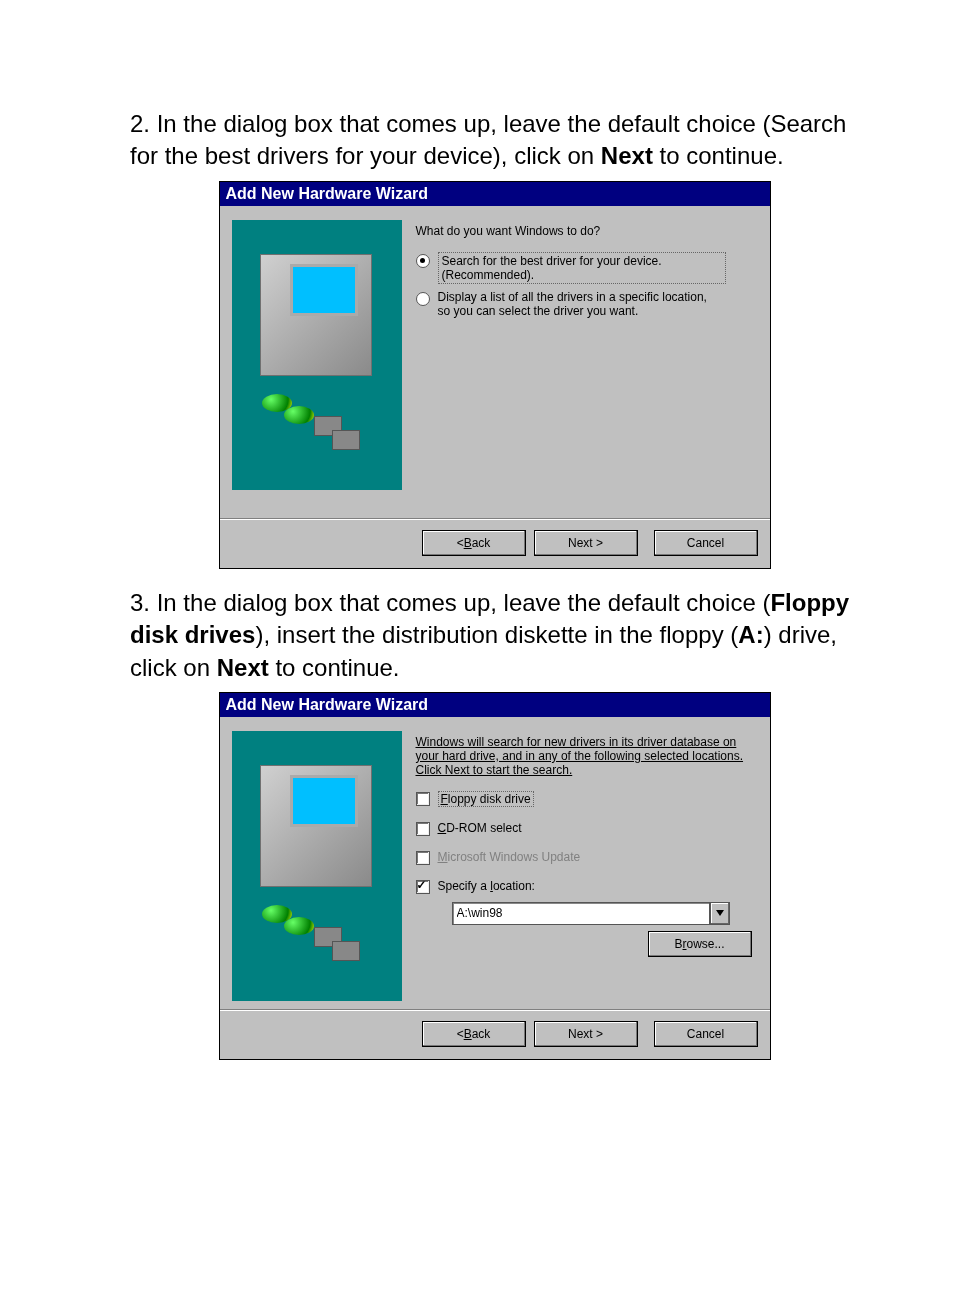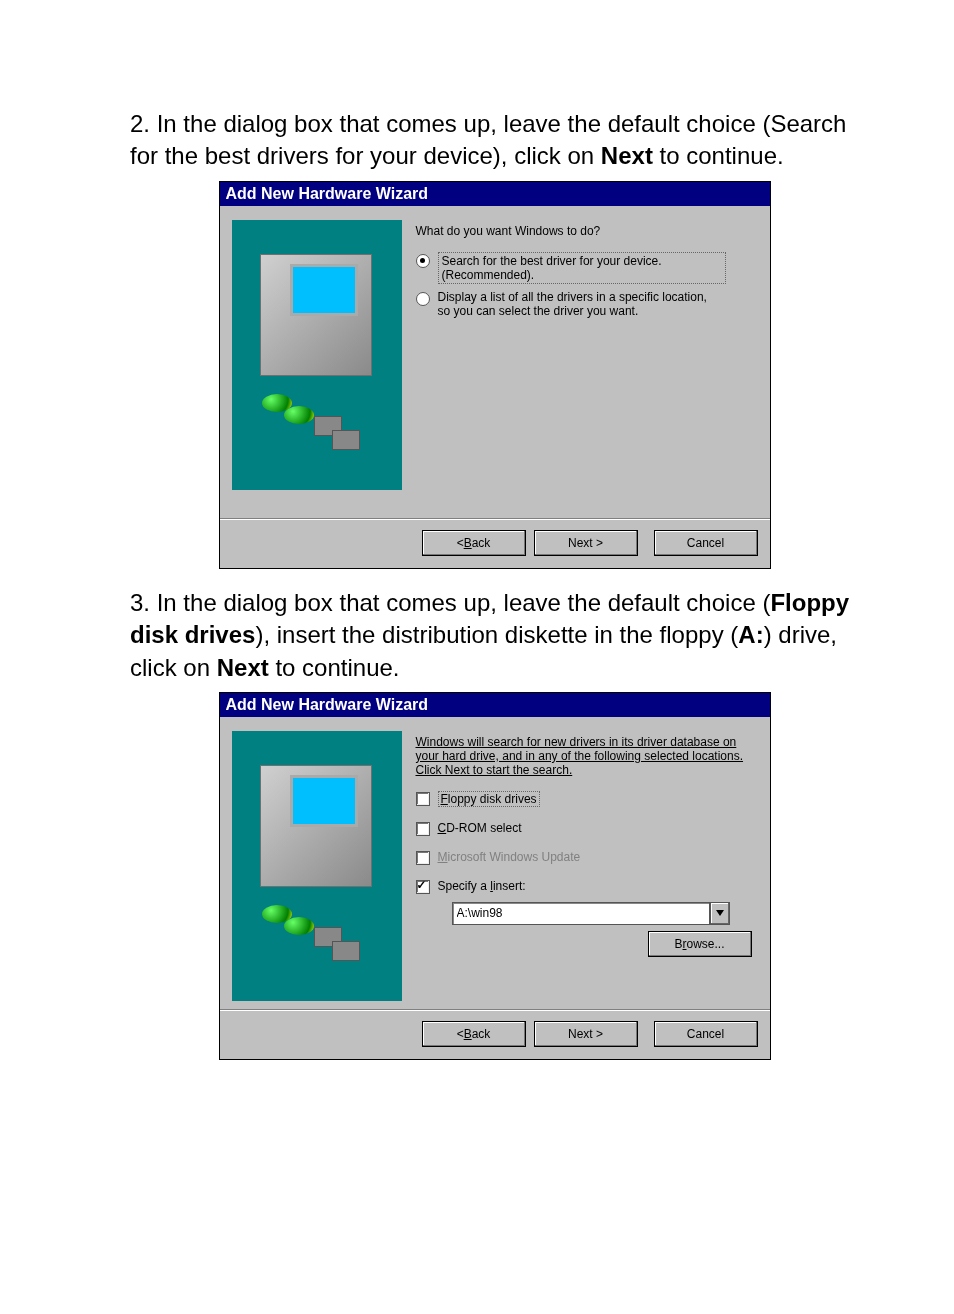--- a/index.html
+++ b/index.html
@@ -257,42 +257,42 @@
           <div class="disc2"></div>
           <div class="floppy1"></div>
           <div class="floppy2"></div>
         </div>
         <div class="content-area">
           <div style="margin-bottom:14px;text-decoration:underline;">Windows will search for new drivers in its driver database on your hard drive, and in any of the following selected locations. Click Next to start the search.</div>
 
           <div class="check-row">
             <div class="checkbox"></div>
             <div class="check-label dotted">
-              <span class="underline-letter">F</span><span>loppy disk drives</span>
+              <span class="underline-letter">F</span><span>loppy disk drive</span>
             </div>
           </div>
 
           <div class="check-row" style="margin-top:14px;">
             <div class="checkbox"></div>
             <div class="check-label">
               <span class="underline-letter">C</span><span>D-ROM select</span>
             </div>
           </div>
 
           <div class="check-row" style="margin-top:14px;">
             <div class="checkbox"></div>
             <div class="check-label disabled">
               <span class="underline-letter">M</span><span>icrosoft Windows Update</span>
             </div>
           </div>
 
           <div class="check-row" style="margin-top:14px;">
             <div class="checkbox checked"></div>
             <div class="check-label">
-              <span>Specify a </span><span class="underline-letter">l</span><span>insert:</span>
+              <span>Specify a </span><span class="underline-letter">l</span><span>ocation:</span>
             </div>
           </div>
 
           <div class="combo">
             <input class="combo-input" value="A:\win98" style="">
             <div class="combo-btn">
               <svg width="8" height="6">
                   <polygon points="0,0 8,0 4,6" fill="#000"></polygon>
                 </svg>
             </div>

